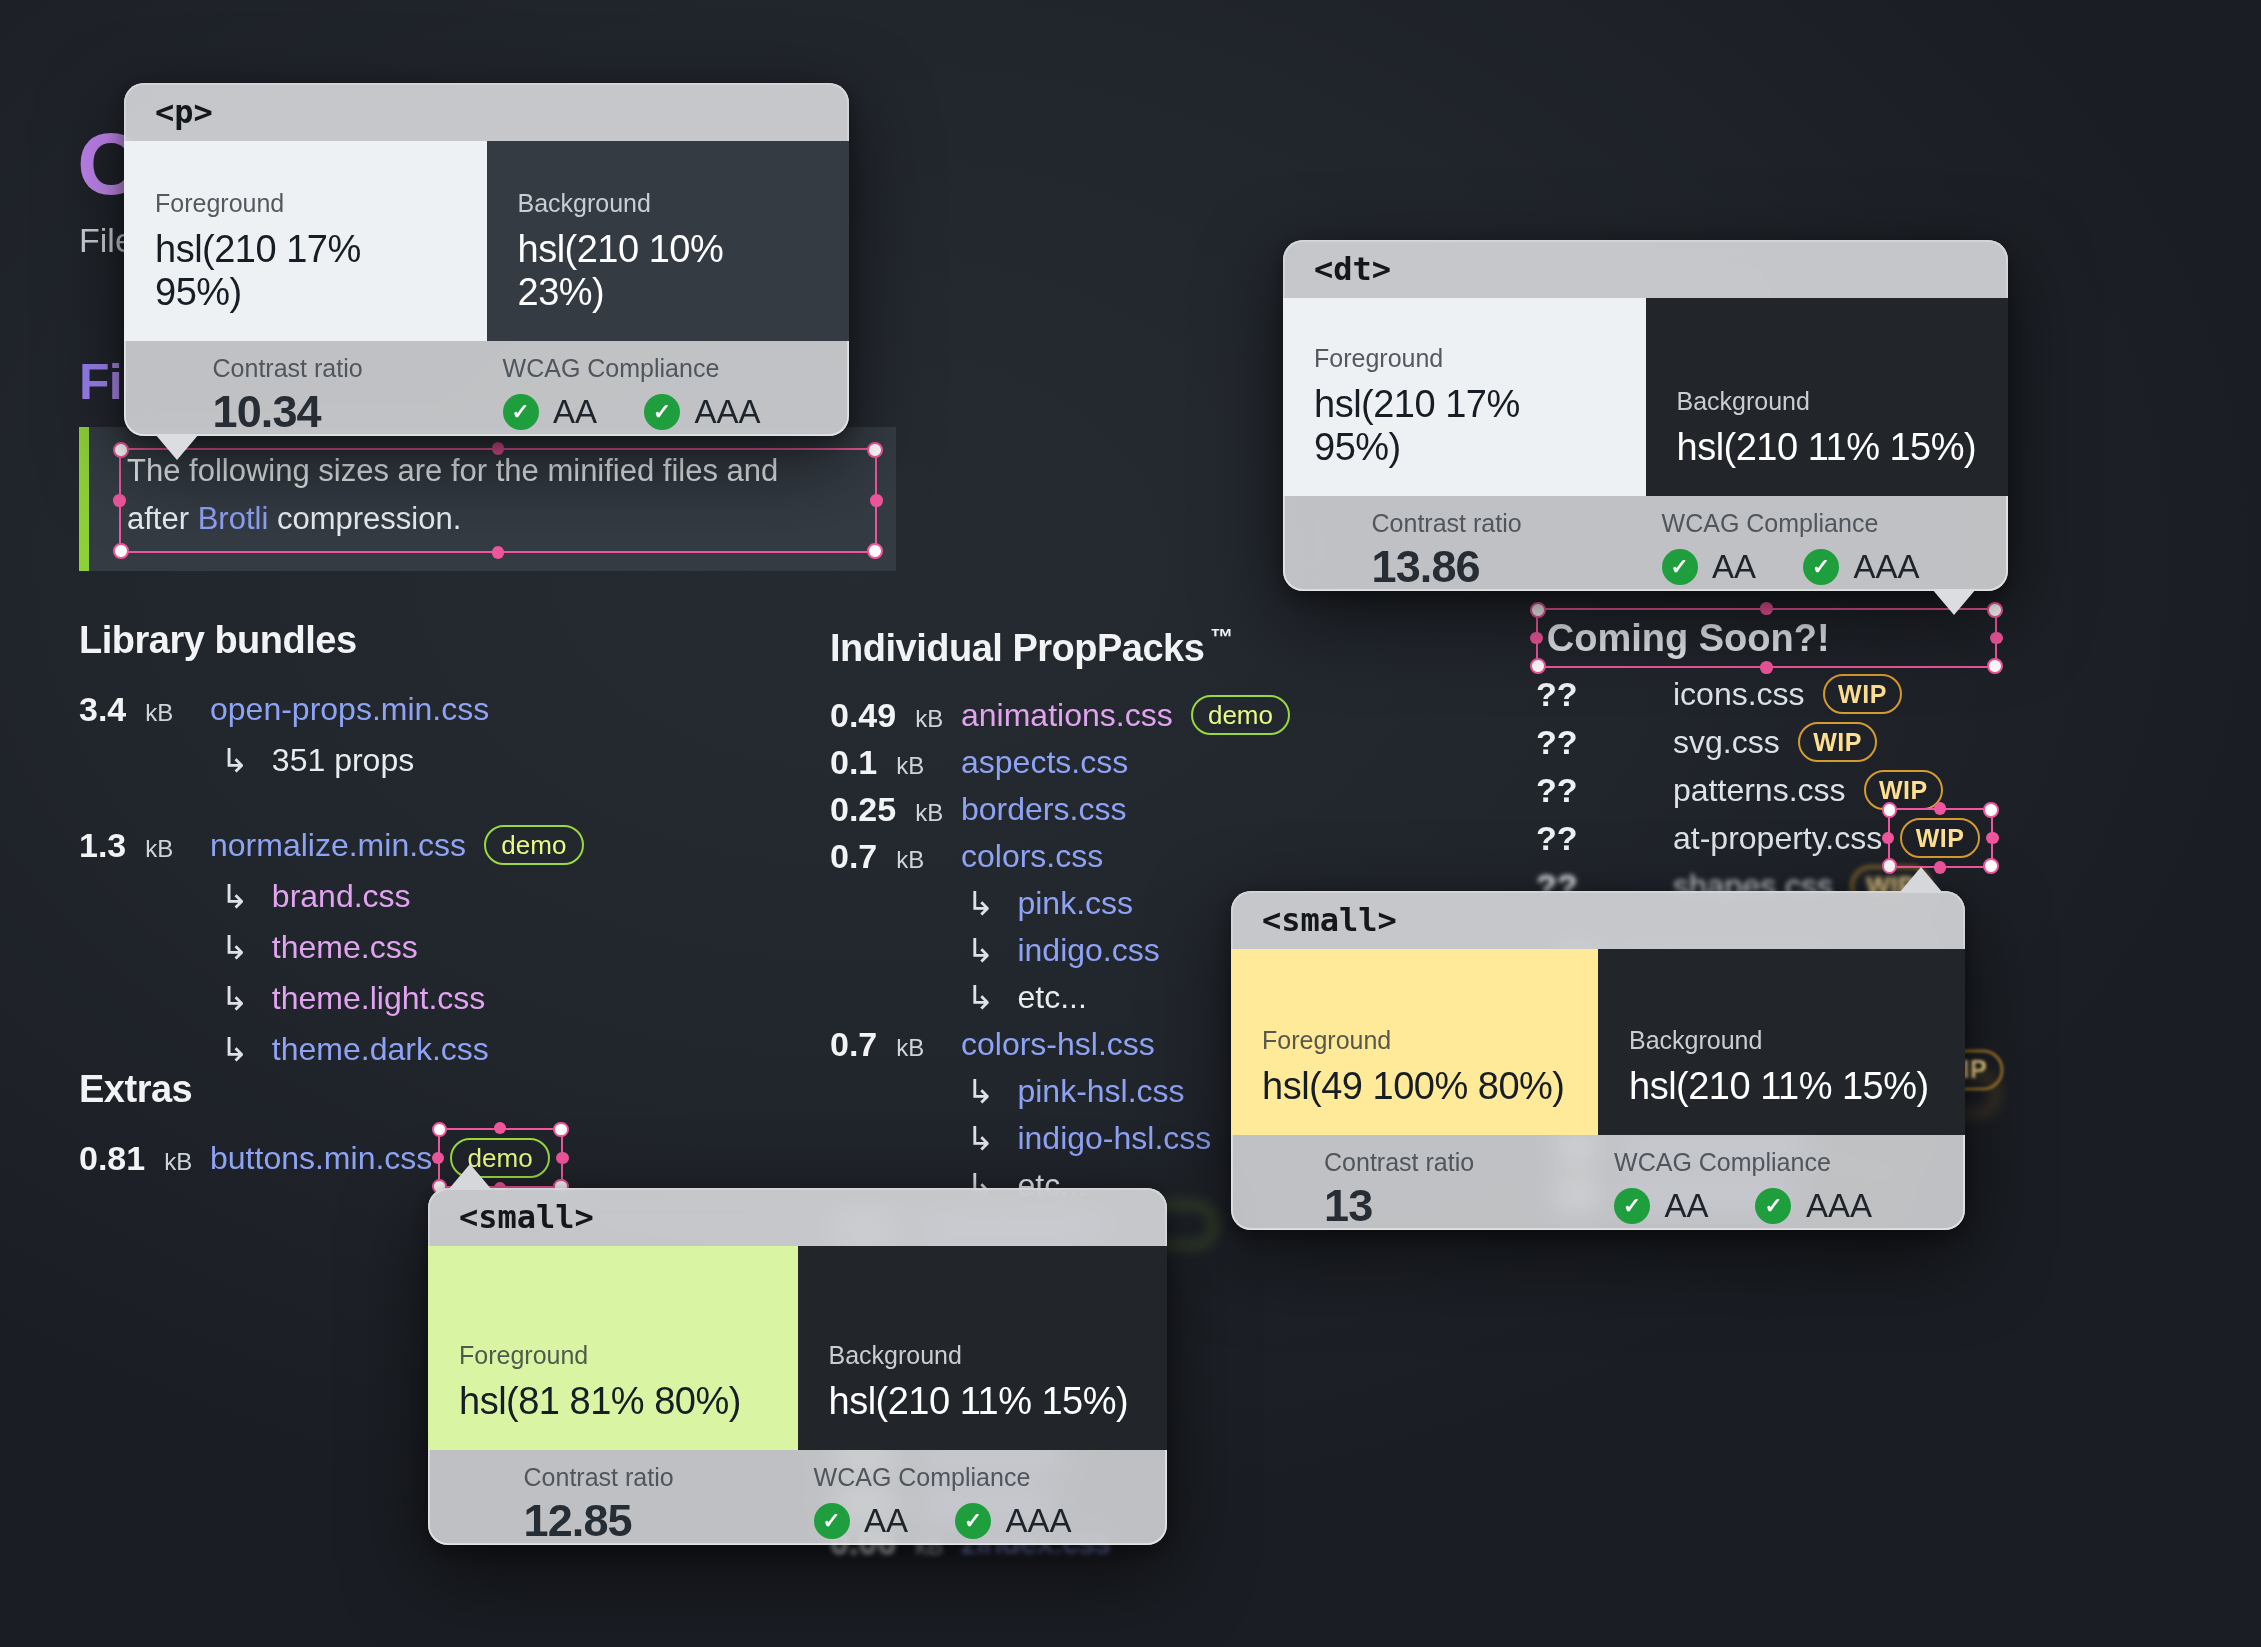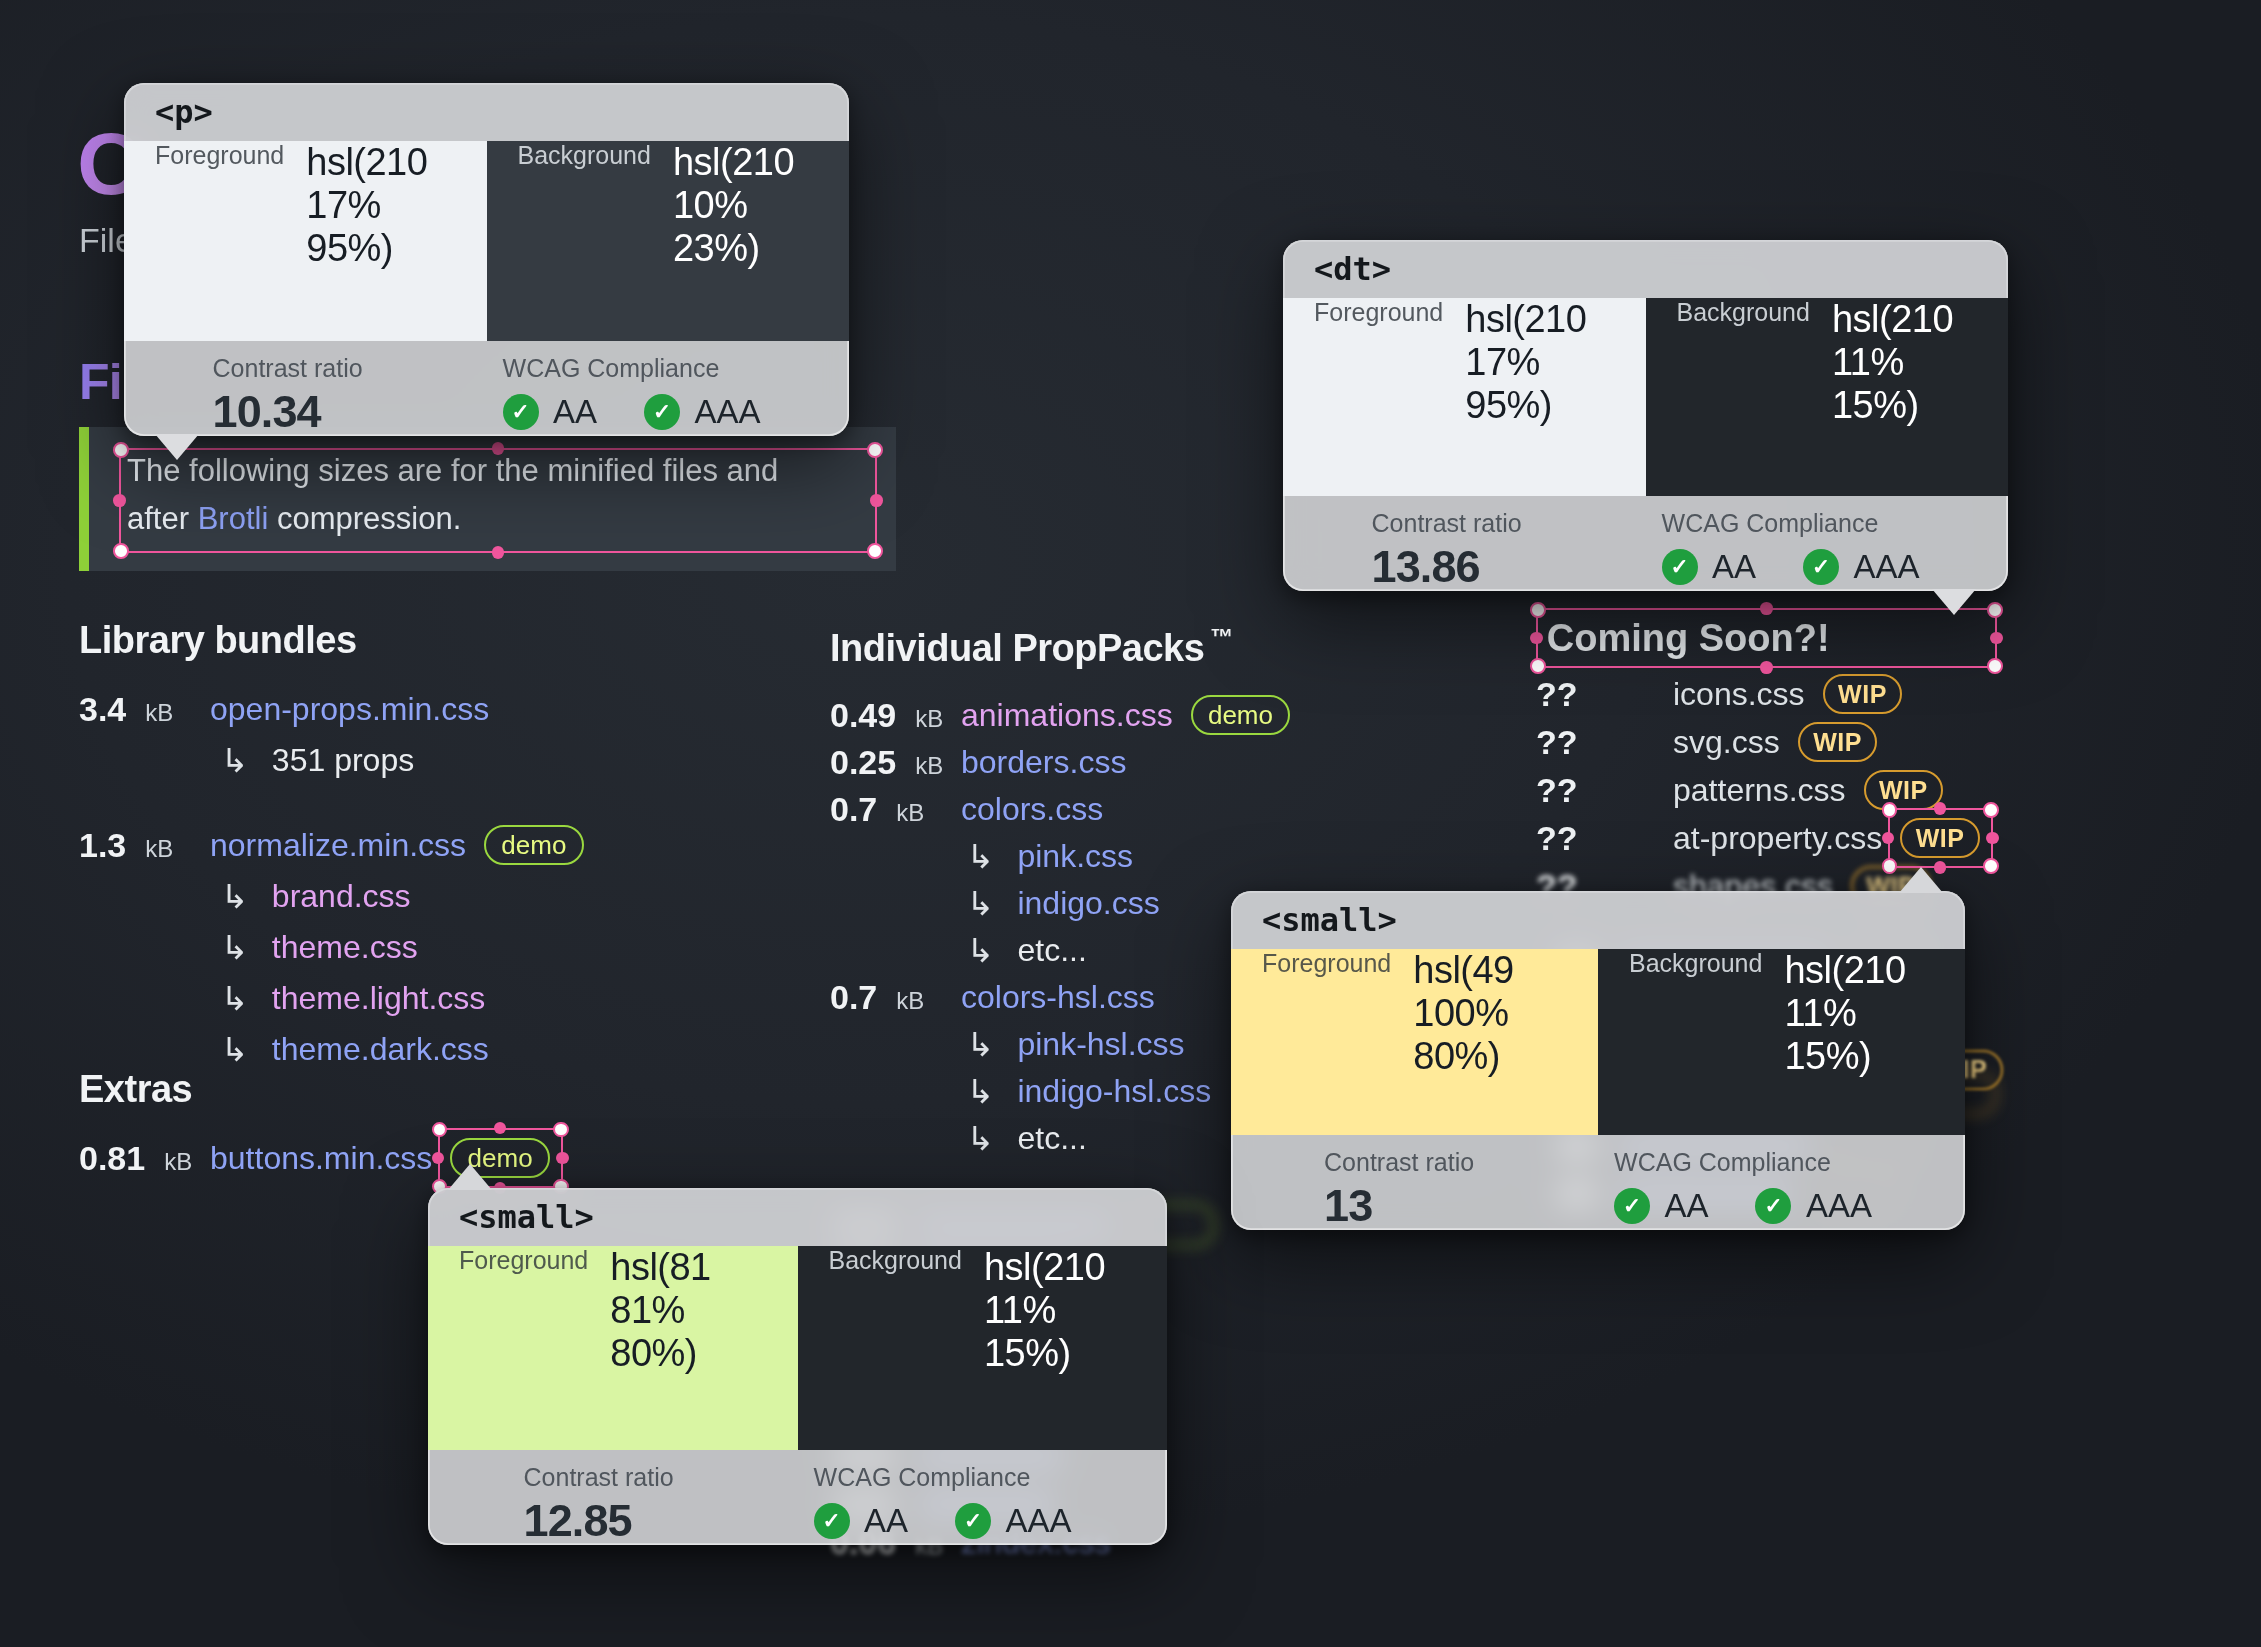--- a/index.html
+++ b/index.html
@@ -65,21 +65,21 @@
 
   
   .popup{position:absolute;z-index:10;border-radius:20px;background:rgba(214,215,218,.88);
     -webkit-backdrop-filter:blur(12.6px) saturate(.95);backdrop-filter:blur(12.6px) saturate(.95);
     box-shadow:0 27px 81px rgba(0,0,0,.55),0 5.4px 20px rgba(0,0,0,.4),inset 0 0 0 1.8px rgba(255,255,255,.55);
     display:flex;flex-direction:column;}
   .ph{height:58px;flex:0 0 58px;display:flex;align-items:center;padding-left:31px;
     border-radius:20px 20px 0 0;background:rgba(203,204,208,.55);}
   .ph .tag{font-family:"DejaVu Sans Mono",monospace;font-weight:700;font-size:32px;color:#14181c;}
   .chips{display:flex;flex:1;}
-  .chip{width:50%;display:flex;justify-content:flex-end;gap:22px;
+  .chip{width:50%;display:flex;flex-direction:column;justify-content:flex-end;gap:10px;
     padding:0 31px 27px 31px;box-sizing:border-box;}
   .chip .cl{font-size:25px;}
   .chip .cv{font-size:38px;letter-spacing:-0.5px;}
   .chip.lite .cl{color:rgba(40,46,52,.78);} .chip.lite .cv{color:#171d24;}
   .chip.dark .cl{color:#c9ced3;} .chip.dark .cv{color:#ffffff;}
   .pf{height:95px;flex:0 0 95px;display:flex;padding:12.6px 31px 0 31px;box-sizing:border-box;border-radius:0 0 20px 20px;justify-content:center;}
   .pf .col{display:flex;flex-direction:column;gap:3.6px;}
   .pf .col.r1{width:290px;}
   .pf .cl{font-size:25px;color:#50565d;}
   .pf .rv{font-size:45px;font-weight:650;color:#262d34;letter-spacing:-0.9px;}
@@ -194,20 +194,26 @@
   <div id="proppacks" class="abs list" style="left:830px;top:624px;">
       <h2>Individual PropPacks<span class="tm"> ™</span></h2>
       <div class="row">
         <span class="size"><b>0.49</b><i>kB</i></span>
         <span class="nm">
           <a class="lnk c-orchid">animations.css</a>
           <span class="badge demo">demo</span>
         </span>
       </div>
       <div class="row">
+        <span class="size"><b>0.1</b><i>kB</i></span>
+        <span class="nm">
+          <a class="lnk c-indigo">aspects.css</a>
+        </span>
+      </div>
+      <div class="row">
         <span class="size"><b>0.25</b><i>kB</i></span>
         <span class="nm">
           <a class="lnk c-indigo">borders.css</a>
         </span>
       </div>
       <div class="row">
         <span class="size"><b>0.7</b><i>kB</i></span>
         <span class="nm">
           <a class="lnk c-indigo">colors.css</a>
         </span>

